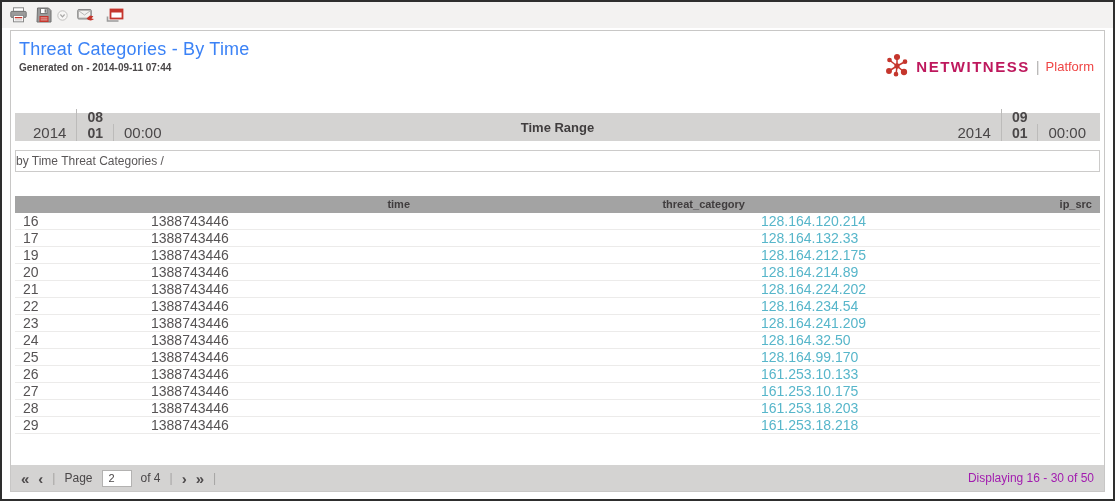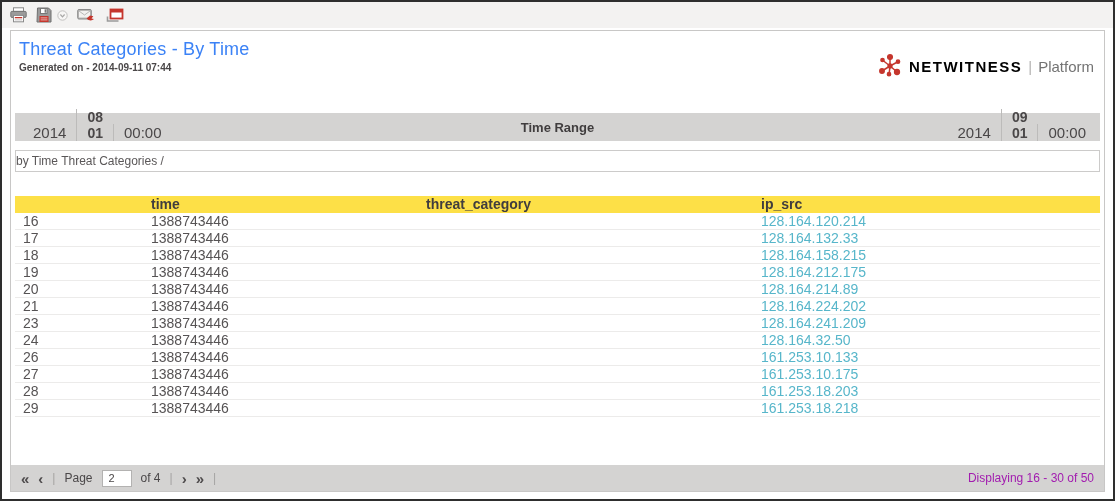--- a/index.html
+++ b/index.html
@@ -32,23 +32,23 @@
   }
   .panel-header {
     display: flex;
     justify-content: space-between;
     align-items: flex-start;
     padding: 8px 10px 0 8px;
   }
   .page-title { font-size: 18px; font-weight: 400; color: #3b82f6; letter-spacing: 0.2px; }
   .subtitle { font-size: 10px; font-weight: 700; color: #4a4748; margin-top: 2px; }
   .logo { display: flex; align-items: center; margin-top: 14px; }
-  .logo .brand { font-size: 15px; font-weight: 700; color: #000000; letter-spacing: 1.5px; margin-left: 6px; }
+  .logo .brand { font-size: 15px; font-weight: 700; color: #be185d; letter-spacing: 1.5px; margin-left: 6px; }
   .logo .logo-div { font-size: 15px; color: #b5b4b3; font-weight: 300; padding: 0 6px; }
-  .logo .product { font-size: 15px; color: #737373; }
+  .logo .product { font-size: 13px; color: #ef4444; }
   
   .time-bar {
     margin: 34px 4px 0 4px;
     height: 28px;
     background: #d4d3d2;
     position: relative;
     display: flex;
     align-items: stretch;
     justify-content: space-between;
     color: #4a4748;
@@ -73,23 +73,23 @@
     border: 1px solid #cccbca;
     display: flex; align-items: center;
     padding-left: 0;
     font-size: 12px; color: #5a5758;
     cursor: pointer;
     background: #ffffff;
   }
   
   .grid { margin: 24px 4px 0 4px; border-collapse: collapse; width: calc(100% - 8px); table-layout: fixed; }
   .grid th {
-    background: #fde047;
-    font-size: 14px; font-weight: 700; color: #403d3e;
-    text-align: left; padding: 2px 8px; line-height: 13px;
+    background: #a3a3a3;
+    font-size: 11px; font-weight: 700; color: #403d3e;
+    text-align: right; padding: 2px 8px; line-height: 13px;
     cursor: pointer;
   }
   .grid td {
     font-size: 14px; color: #565354;
     padding: 2px 8px; line-height: 12px;
     border-bottom: 1px solid #ecebea;
     white-space: nowrap; overflow: hidden;
   }
   .col-index { width: 128px; }
   .col-time  { width: 275px; }
@@ -237,54 +237,60 @@
           <td class="col-threat"></td>
           <td class="col-ip">128.164.120.214</td>
         </tr>
         <tr>
           <td class="col-index">17</td>
           <td class="col-time">1388743446</td>
           <td class="col-threat"></td>
           <td class="col-ip">128.164.132.33</td>
         </tr>
         <tr>
-          <td class="col-index">18</td>
-          <td class="col-time">1388743446</td>
-          <td class="col-threat"></td>
-          <td class="col-ip">128.164.158.215</td>
-        </tr>
-        <tr>
           <td class="col-index">19</td>
           <td class="col-time">1388743446</td>
           <td class="col-threat"></td>
           <td class="col-ip">128.164.212.175</td>
         </tr>
         <tr>
           <td class="col-index">20</td>
           <td class="col-time">1388743446</td>
           <td class="col-threat"></td>
           <td class="col-ip">128.164.214.89</td>
         </tr>
         <tr>
           <td class="col-index">21</td>
           <td class="col-time">1388743446</td>
           <td class="col-threat"></td>
           <td class="col-ip">128.164.224.202</td>
         </tr>
         <tr>
+          <td class="col-index">22</td>
+          <td class="col-time">1388743446</td>
+          <td class="col-threat"></td>
+          <td class="col-ip">128.164.234.54</td>
+        </tr>
+        <tr>
           <td class="col-index">23</td>
           <td class="col-time">1388743446</td>
           <td class="col-threat"></td>
           <td class="col-ip">128.164.241.209</td>
         </tr>
         <tr>
           <td class="col-index">24</td>
           <td class="col-time">1388743446</td>
           <td class="col-threat"></td>
           <td class="col-ip">128.164.32.50</td>
+        </tr>
+        <tr>
+          <td class="col-index">25</td>
+          <td class="col-time">1388743446</td>
+          <td class="col-threat"></td>
+          <td class="col-ip">128.164.99.170</td>
         </tr>
         <tr>
           <td class="col-index">26</td>
           <td class="col-time">1388743446</td>
           <td class="col-threat"></td>
           <td class="col-ip">161.253.10.133</td>
         </tr>
         <tr>
           <td class="col-index">27</td>
           <td class="col-time">1388743446</td>

